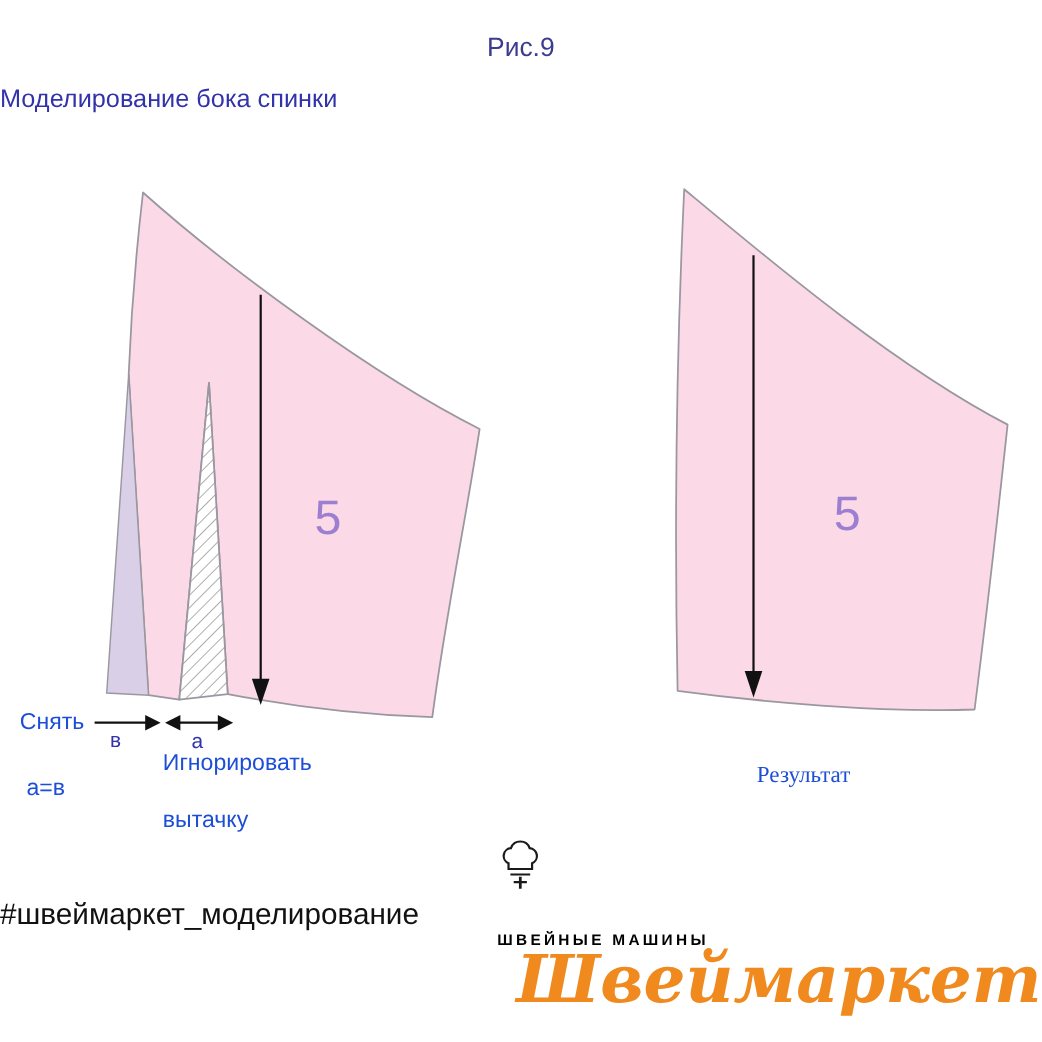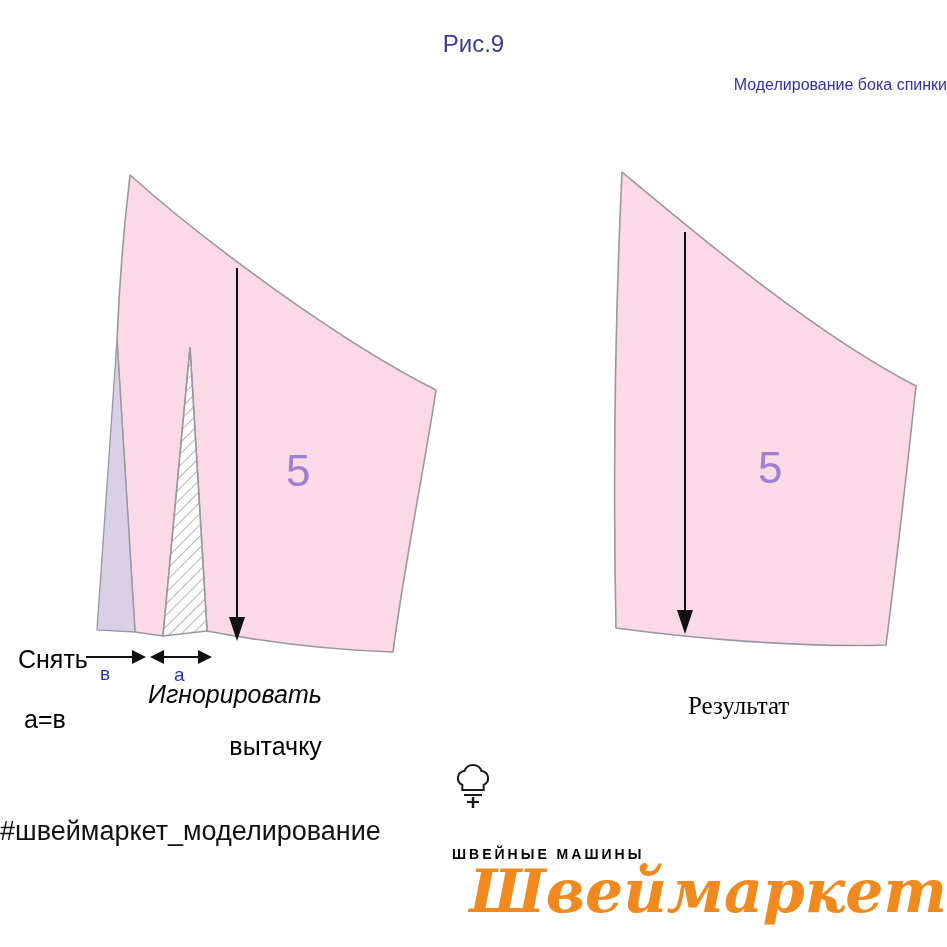--- a/index.html
+++ b/index.html
@@ -1,28 +1,28 @@
 <!DOCTYPE html>
 <html><head>
 <meta charset="utf-8">
 <style>
   html,body{margin:0;padding:0;background:#ffffff;}
   body{width:947px;height:947px;position:relative;overflow:hidden;
        font-family:"Liberation Sans", sans-serif;}
   .abs{position:absolute;}
   .canvas{position:absolute;left:0;top:0;width:947px;height:947px;}
   .title{left:0;right:0;top:30px;text-align:center;font-size:24px;color:#3c3c8e;}
-  .subtitle{left:0;right:0;top:76px;text-align:right;font-size:16px;color:#3232aa;}
+  .subtitle{left:0;right:0;top:76px;text-align:left;font-size:23px;color:#3232aa;}
   svg.diagram{position:absolute;left:0;top:0;}
   .piece{stroke:#9a97a0;stroke-width:1.6;stroke-linejoin:round;}
   .thin{stroke:#9a97a0;stroke-width:1.3;}
   .arrow-line{stroke:#111111;stroke-width:2;}
   .hatch-line{stroke:#6b6b6b;stroke-width:1;}
   .piece-number{font-size:44px;color:#9d7fd2;}
-  .blue-label{font-size:25px;color:#000000;text-align:right;}
+  .blue-label{font-size:21px;color:#1d4ed8;}
   .small-blue{font-size:19px;color:#3232aa;}
   .two-line{line-height:28px;}
   .caption-result{left:688px;top:692px;font-family:Liberation Serif, serif;}
   .hashtag{left:0;right:0;top:816px;text-align:left;font-size:27px;color:#111111;}
   .tagline{left:452px;top:846px;font-size:14px;font-weight:bold;letter-spacing:3px;color:#000000;}
   .brand{left:0;right:0;top:856px;text-align:right;font-size:60px;font-weight:bold;
          font-style:italic;color:#f08a1e;font-family:"DejaVu Serif", serif;}
   .hat{left:451px;top:762px;}
 </style>
 </head>
@@ -67,21 +67,21 @@
   </svg>
 
   <div class="abs piece-number" style="left:286px;top:446px;">5</div>
   <div class="abs piece-number" style="left:758px;top:443px;">5</div>
 
   <div class="abs blue-label" style="left:18px;top:645px;">Снять</div>
   <div class="abs blue-label" style="left:24px;top:705px;">а=в</div>
   <div class="abs small-blue" style="left:100px;top:663px;">в</div>
   <div class="abs small-blue" style="left:174px;top:664px;">а</div>
   <div class="abs blue-label two-line" style="left:148px;top:680px;">
-    <span style="display:block;font-style:italic;">Игнорировать</span>
+    <span style="display:block;">Игнорировать</span>
     <span style="display:block;margin-top:24px;">вытачку</span>
   </div>
 
   <div class="abs blue-label caption-result">Результат</div>
 
   <div class="abs hat">
     <svg width="44" height="48" viewBox="0 0 44 48">
       <path d="M22,3 a9,9 0 0 0 -8.5,6 a7.2,7.2 0 0 0 -2.2,13.8 l0,5.2 l21.4,0 l0,-5.2 a7.2,7.2 0 0 0 -2.2,-13.8 a9,9 0 0 0 -8.5,-6 Z" fill="#ffffff" stroke="#1a1a1a" stroke-width="2"></path>
       <line x1="13" y1="33" x2="31" y2="33" stroke="#1a1a1a" stroke-width="2"></line>
       <line x1="22" y1="35" x2="22" y2="46" stroke="#1a1a1a" stroke-width="2.5"></line>

